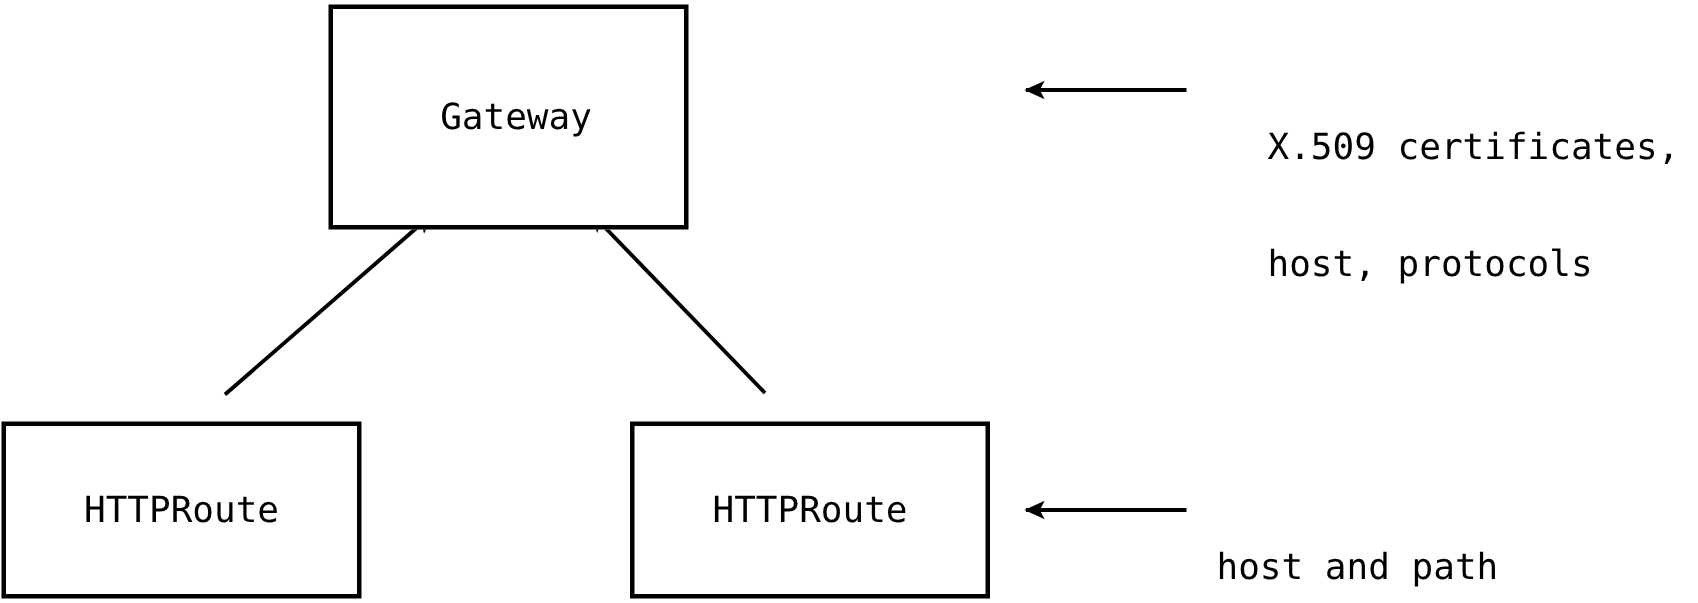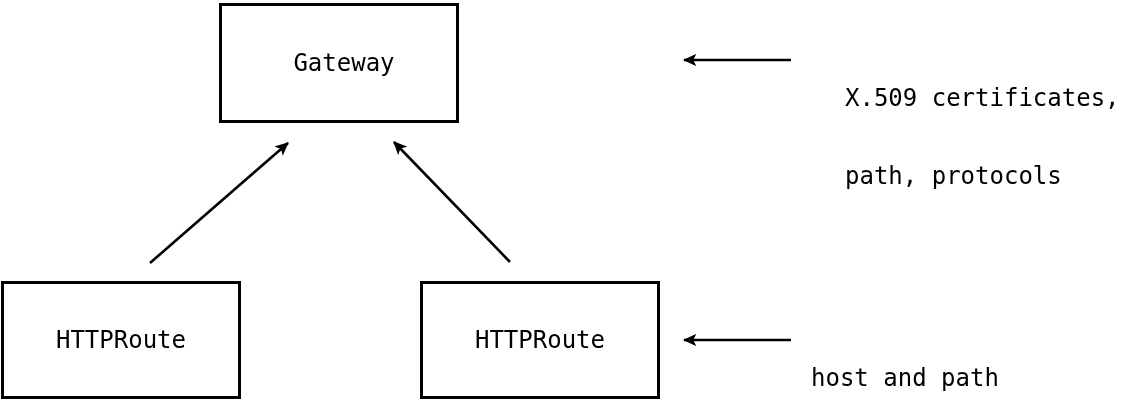--- a/index.html
+++ b/index.html
@@ -33,21 +33,21 @@
   }
   .node-label {
     font-family: "DejaVu Sans Mono", monospace;
     font-size: 24px;
     line-height: 28px;
     color: #000000;
     white-space: pre;
     letter-spacing: 0px;
   }
 
-  #box-gateway        { left: 219px; top: 3px;   width: 240px; height: 120px; padding-left: 10px; }
+  #box-gateway        { left: 219px; top: 3px;   width: 240px; height: 150px; padding-left: 10px; }
   #box-httproute-left { left: 1px;   top: 281px; width: 240px; height: 118px; }
   #box-httproute-right{ left: 420px; top: 281px; width: 240px; height: 118px; }
 
   
   #arrow-layer {
     position: absolute;
     left: 0;
     top: 0;
     width: 1132px;
     height: 402px;
@@ -94,21 +94,21 @@
   <div class="node-box" id="box-httproute-left">
     <span class="node-label">HTTPRoute</span>
   </div>
 
   <div class="node-box" id="box-httproute-right">
     <span class="node-label">HTTPRoute</span>
   </div>
 
   <div class="annotation" id="annotation-gateway">
     <span class="annotation-line">X.509 certificates,</span>
-    <span class="annotation-line">path, protocols</span>
+    <span class="annotation-line">host, protocols</span>
   </div>
 
   <div class="annotation" id="annotation-httproute">
     <span class="annotation-line">host and path</span>
     
   </div>
 
 </div>
 
 </body></html>

